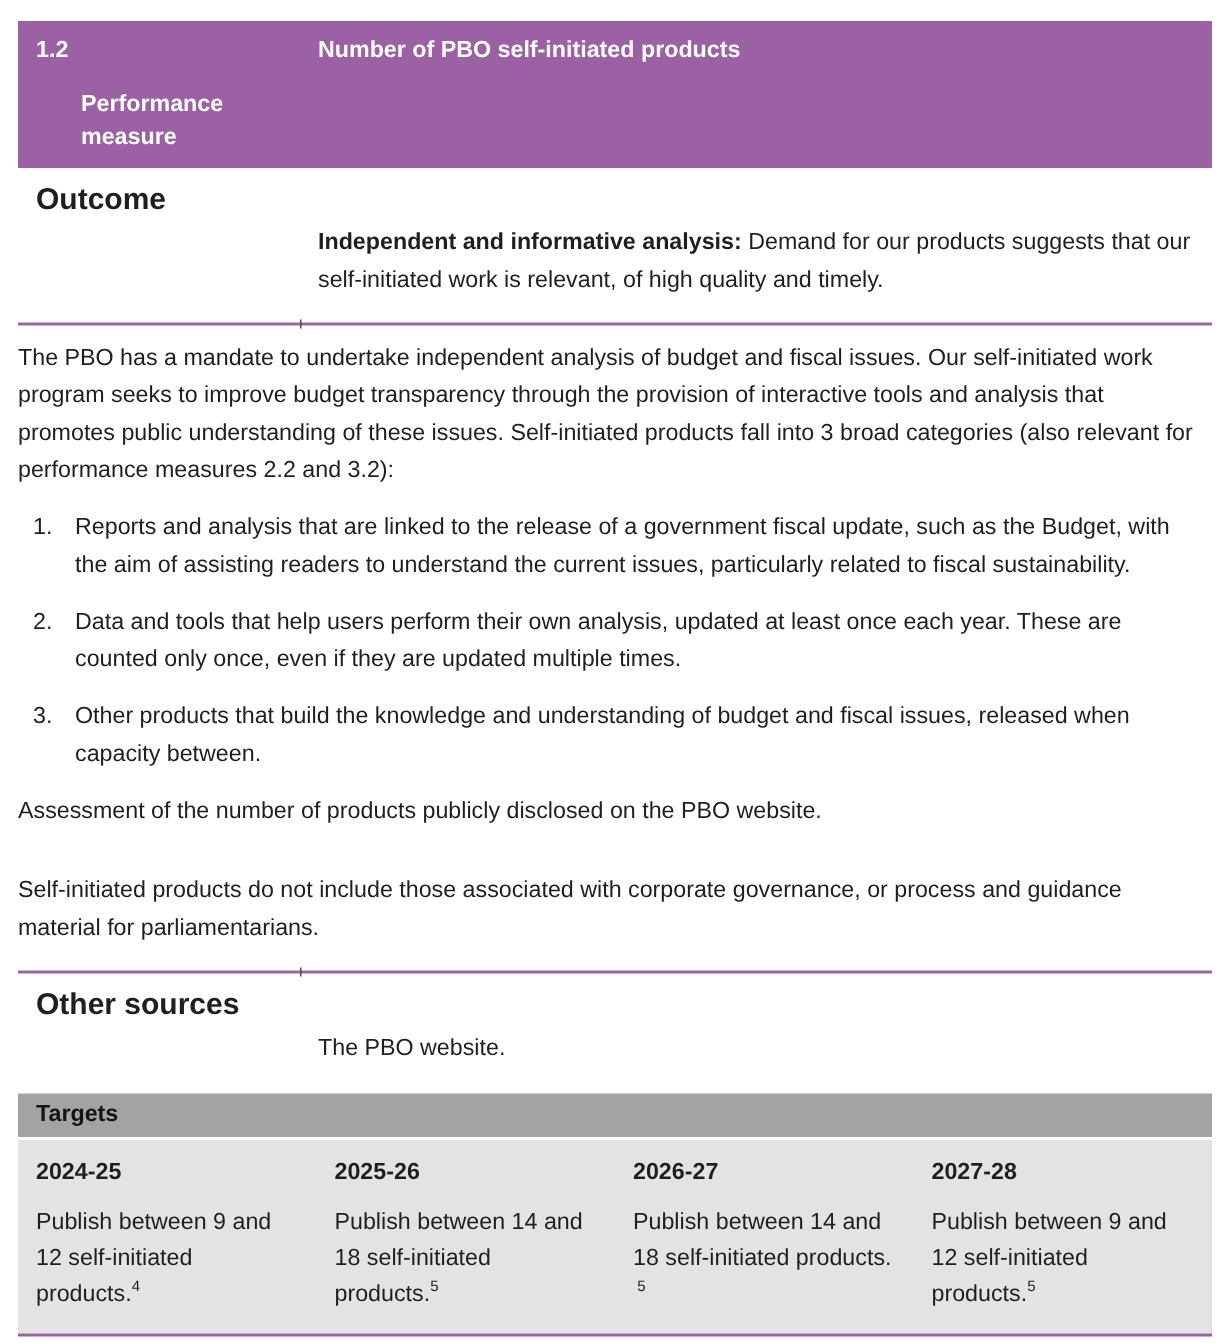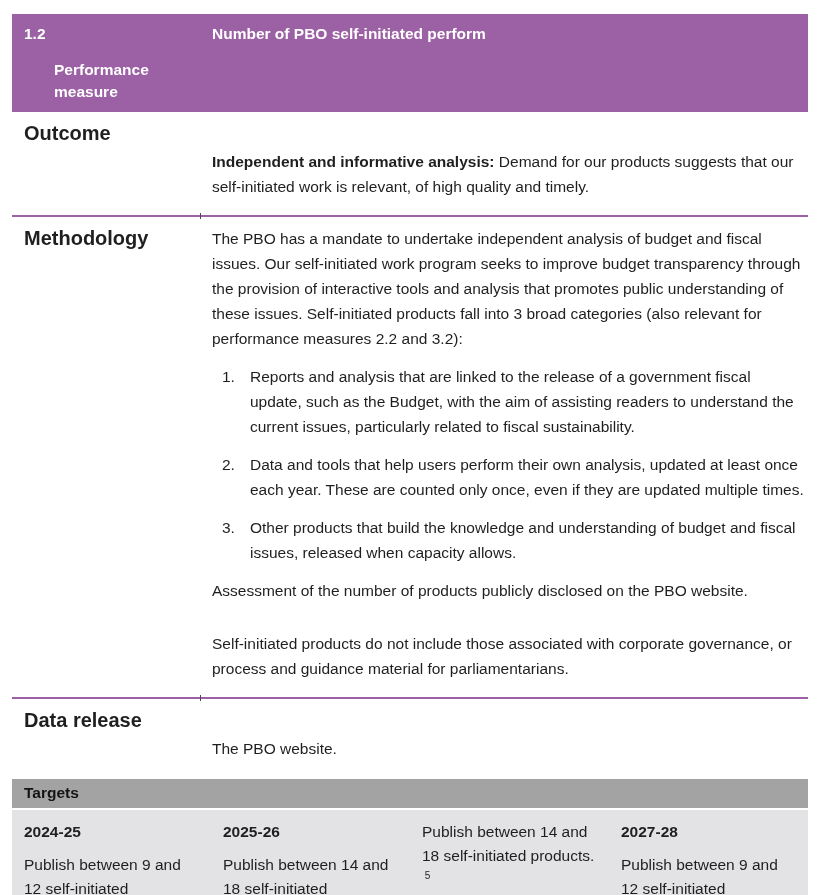--- a/index.html
+++ b/index.html
@@ -114,80 +114,80 @@
 <body>
 
 <div class="page">
   <div class="pm-table">
 
     <div class="header-band">
       <div class="header-label-cell">
         <span class="header-number">1.2</span>
         <span class="header-label">Performance measure</span>
       </div>
-      <div class="header-title-cell">Number of PBO self-initiated perform</div>
+      <div class="header-title-cell">Number of PBO self-initiated products</div>
     </div>
 
     <div class="row">
       <div class="label-cell">Outcome</div>
       <div class="content-cell">
         <p><span class="bold-lead">Independent and informative analysis:</span><span> Demand for our products suggests that our self-initiated work is relevant, of high quality and timely.</span></p>
       </div>
     </div>
 
     <div class="divider">
         <span class="tick"></span>
       </div>
 
     <div class="row">
-      <div class="label-cell">Methodology</div>
       <div class="content-cell">
         <p>The PBO has a mandate to undertake independent analysis of budget and fiscal issues. Our self-initiated work program seeks to improve budget transparency through the provision of interactive tools and analysis that promotes public understanding of these issues. Self-initiated products fall into 3 broad categories (also relevant for performance measures 2.2 and 3.2):</p>
         <div class="num-list">
           <div class="num-item">
             <span class="num-marker">1.</span>
             <span class="num-text">Reports and analysis that are linked to the release of a government fiscal update, such as the Budget, with the aim of assisting readers to understand the current issues, particularly related to fiscal sustainability.</span>
           </div>
           <div class="num-item">
             <span class="num-marker">2.</span>
             <span class="num-text">Data and tools that help users perform their own analysis, updated at least once each year. These are counted only once, even if they are updated multiple times.</span>
           </div>
           <div class="num-item">
             <span class="num-marker">3.</span>
-            <span class="num-text">Other products that build the knowledge and understanding of budget and fiscal issues, released when capacity allows.</span>
+            <span class="num-text">Other products that build the knowledge and understanding of budget and fiscal issues, released when capacity between.</span>
           </div>
         </div>
         <p>Assessment of the number of products publicly disclosed on the PBO website.</p>
         <p>Self-initiated products do not include those associated with corporate governance, or process and guidance material for parliamentarians.</p>
       </div>
     </div>
 
     <div class="divider">
         <span class="tick"></span>
       </div>
 
     <div class="row">
-      <div class="label-cell">Data release</div>
+      <div class="label-cell">Other sources</div>
       <div class="content-cell">
         <p>The PBO website.</p>
       </div>
     </div>
 
     <div class="targets-band">Targets</div>
 
     <div class="targets-grid">
       <div class="target-col">
         <div class="target-year">2024-25</div>
         <div class="target-text"><span>Publish between 9 and 12 self-initiated products.</span><sup>4</sup></div>
       </div>
       <div class="target-col">
         <div class="target-year">2025-26</div>
         <div class="target-text"><span>Publish between 14 and 18 self-initiated products.</span><sup>5</sup></div>
       </div>
       <div class="target-col">
+        <div class="target-year">2026-27</div>
         <div class="target-text"><span>Publish between 14 and 18 self-initiated products.</span><sup> 5</sup></div>
       </div>
       <div class="target-col">
         <div class="target-year">2027-28</div>
         <div class="target-text"><span>Publish between 9 and 12 self-initiated products.</span><sup>5</sup></div>
       </div>
     </div>
 
     <div class="bottom-border"></div>
 

